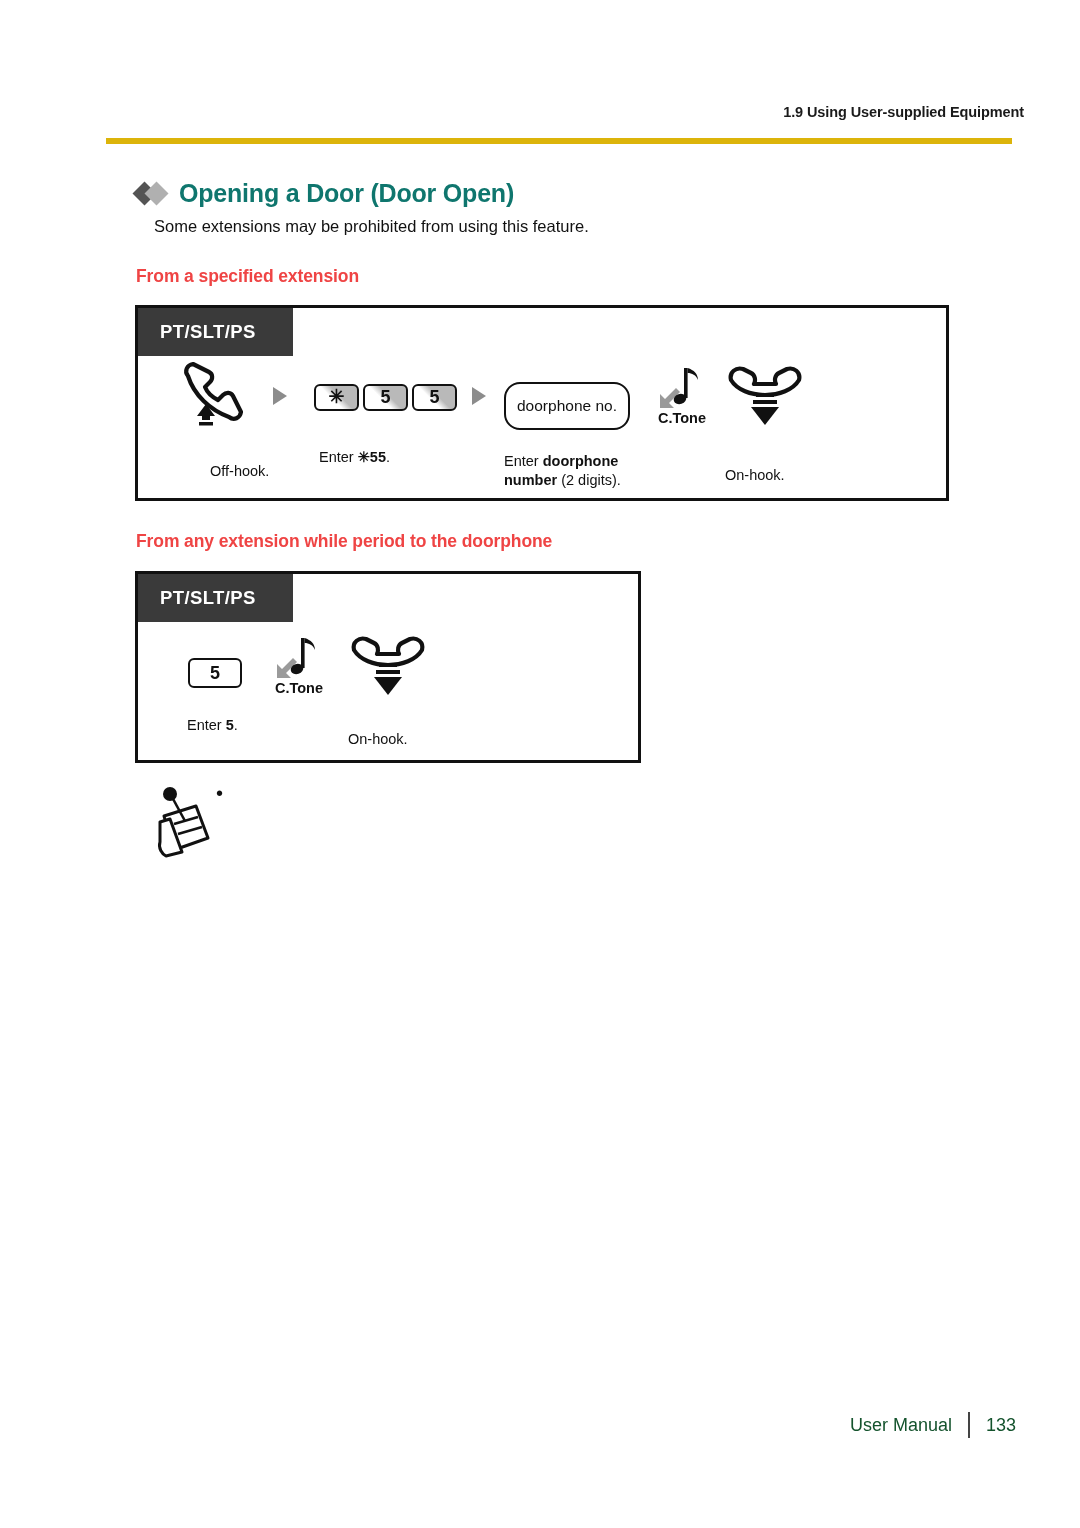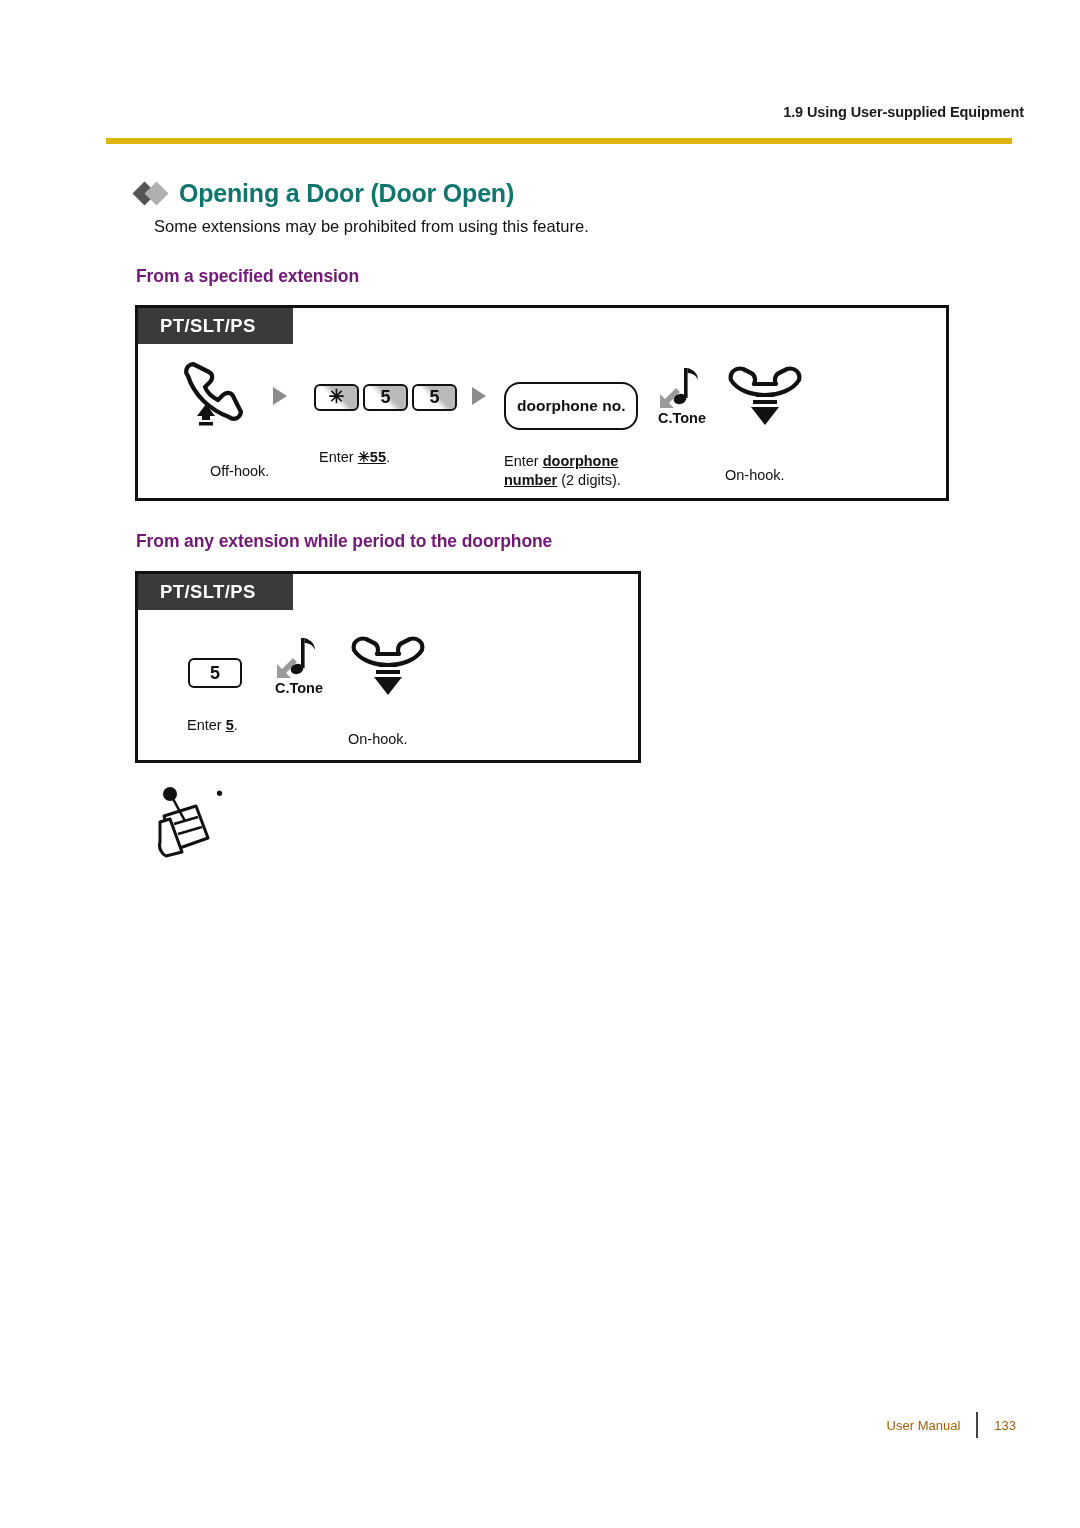--- a/index.html
+++ b/index.html
@@ -76,42 +76,42 @@
     font-size: 16.5px;
     color: #111;
     white-space: nowrap;
   }
 
   
   .sub-heading {
     position: absolute;
     font-size: 17.5px;
     font-weight: bold;
-    color: #701a75;
+    color: #ef4444;
     white-space: nowrap;
     letter-spacing: -0.1px;
   }
   #sub-heading-1 { left: 136px; top: 266px; }
   #sub-heading-2 { left: 136px; top: 531px; }
 
   
   .flow-box {
     position: absolute;
     border: 3px solid #111;
     background: #fff;
     box-sizing: border-box;
   }
   #flow-box-1 { left: 135px; top: 305px; width: 814px; height: 196px; }
   #flow-box-2 { left: 135px; top: 571px; width: 506px; height: 192px; }
 
   .device-tag {
     position: absolute;
     left: 0;
     top: 0;
-    height: 36px;
+    height: 48px;
     width: 155px;
     background: #3a3a3a;
     color: #fff;
     font-size: 18.5px;
     font-weight: bold;
     letter-spacing: 0.4px;
     display: flex;
     align-items: center;
     padding-left: 22px;
     box-sizing: border-box;
@@ -135,21 +135,21 @@
   }
   .step-caption {
     position: absolute;
     top: 104px;
     font-size: 14.5px;
     line-height: 1.28;
     color: #111;
     white-space: nowrap;
   }
   .step-caption.wrap { white-space: normal; width: 160px; margin-top: 8px; }
-  .step-caption b { font-weight: bold; text-decoration: underline; }
+  .step-caption b { font-weight: bold; }
 
   
   .keyrow { display: flex; align-items: center; gap: 4px; }
   .key {
     width: 45px;
     height: 27px;
     border: 2.4px solid #111;
     border-radius: 6px;
     background: linear-gradient(45deg, #ffffff 0%, #ffffff 42%, #b9b9b9 58%, #b9b9b9 100%);
     display: flex;
@@ -173,21 +173,21 @@
   }
   .pill {
     height: 48px;
     border: 2.4px solid #111;
     border-radius: 16px;
     background: #fff;
     display: inline-flex;
     align-items: center;
     padding: 13px 11px;
     font-size: 15.5px;
-    font-weight: bold;
+    font-weight: normal;
     color: #111;
     box-sizing: border-box;
     white-space: nowrap;
   }
 
   .tri {
     width: 0; height: 0;
     border-left: 14px solid #8c8c8c;
     border-top: 9px solid transparent;
     border-bottom: 9px solid transparent;
@@ -203,22 +203,22 @@
     color: #111;
     white-space: nowrap;
   }
 
   .footer {
     position: absolute;
     right: 64px;
     top: 1412px;
     display: flex;
     align-items: center;
-    font-size: 13px;
-    color: #a16207;
+    font-size: 18px;
+    color: #14532d;
   }
   .footer .divider {
     width: 2px;
     height: 26px;
     background: #444;
     margin: 0 16px;
   }
 
   .note-block {
     position: absolute;

